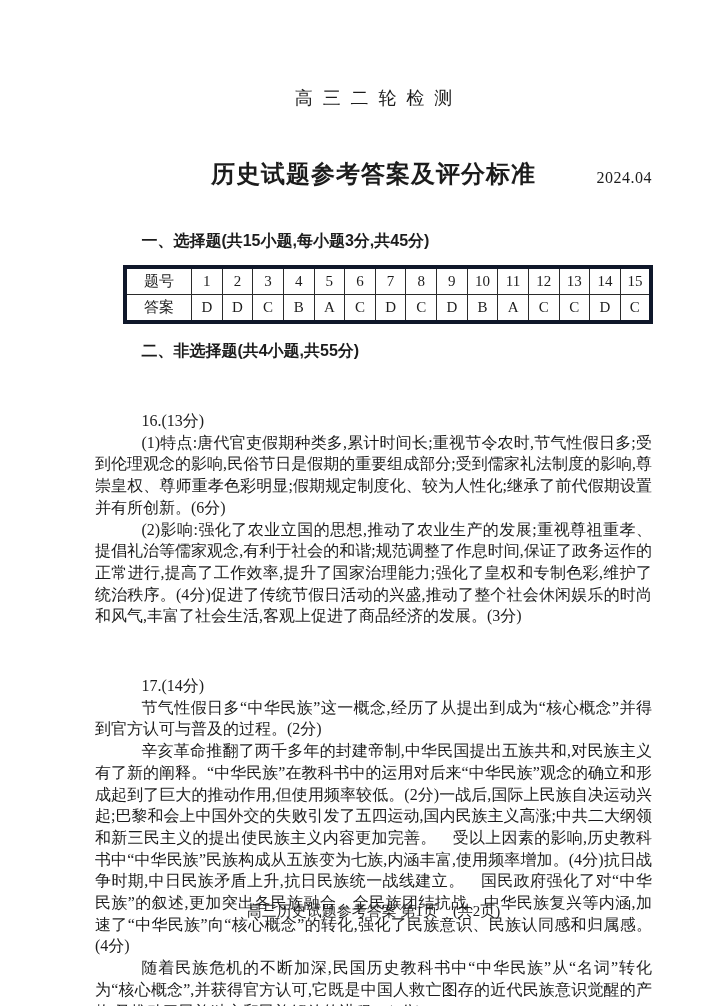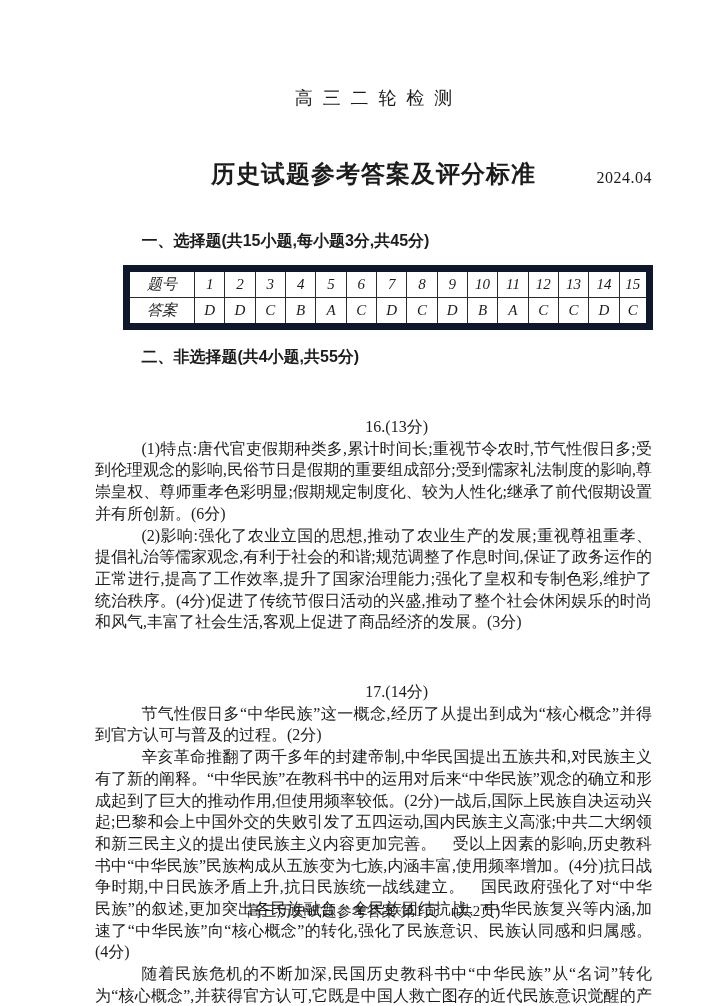--- a/index.html
+++ b/index.html
@@ -45,41 +45,41 @@
   .sec1-heading { margin-top: 40px; }
   .sec2-heading { margin-top: 16px; margin-bottom: 3px; }
 
   table.answers {
     border-collapse: collapse;
     margin-top: 13px;
     margin-left: 28px;
     width: 530px;
     table-layout: fixed;
   }
-  table.answers { border: 7px solid #0f172a; font-style: italic; }
+  table.answers { border: 4px solid #0f172a; }
   table.answers td {
     border: 1px solid #2b2b2b;
     text-align: center;
     vertical-align: middle;
     font-size: 15px;
     height: 25px;
     padding: 0;
     overflow: hidden;
   }
   table.answers td.rowhead { width: 64px; font-size: 15px; }
 
   .para, .q-label {
     font-size: 16px;
     line-height: 21.7px;
     text-align: justify;
     text-indent: 2.9em;
     margin: 0;
     letter-spacing: 0;
   }
-  .q-label { text-align: center; margin-top: 48px; }
+  .q-label { text-align: left; margin-top: 48px; }
 
   .footer {
     position: absolute;
     left: 95px; width: 557px;
     top: 902px;
     text-align: center;
     font-size: 15px;
   }
 </style>
 </head>

